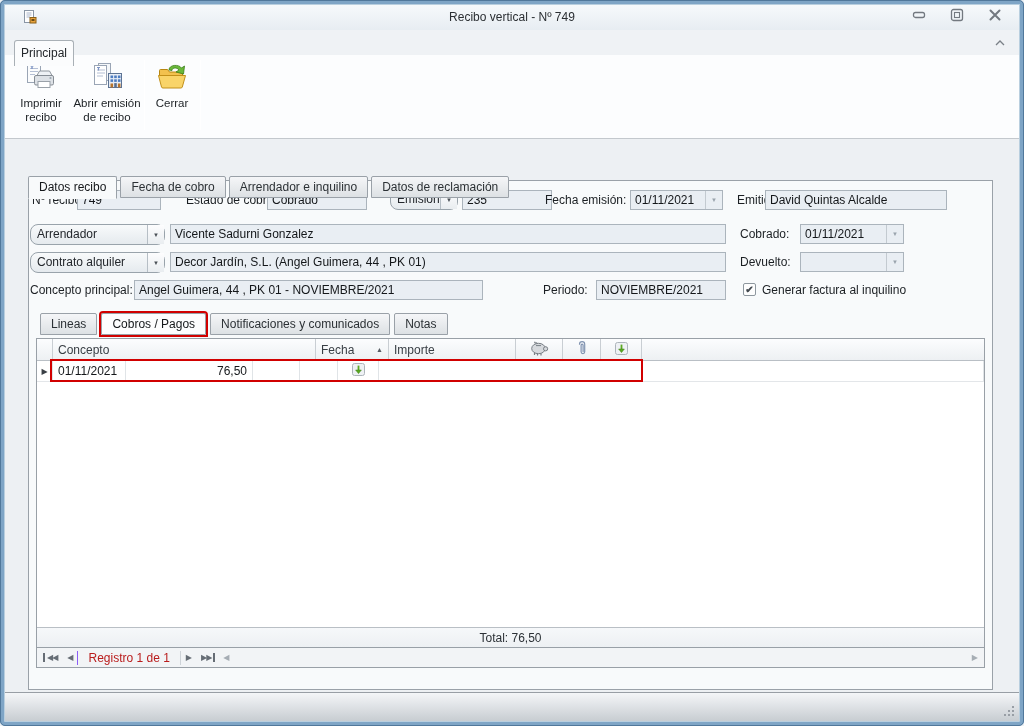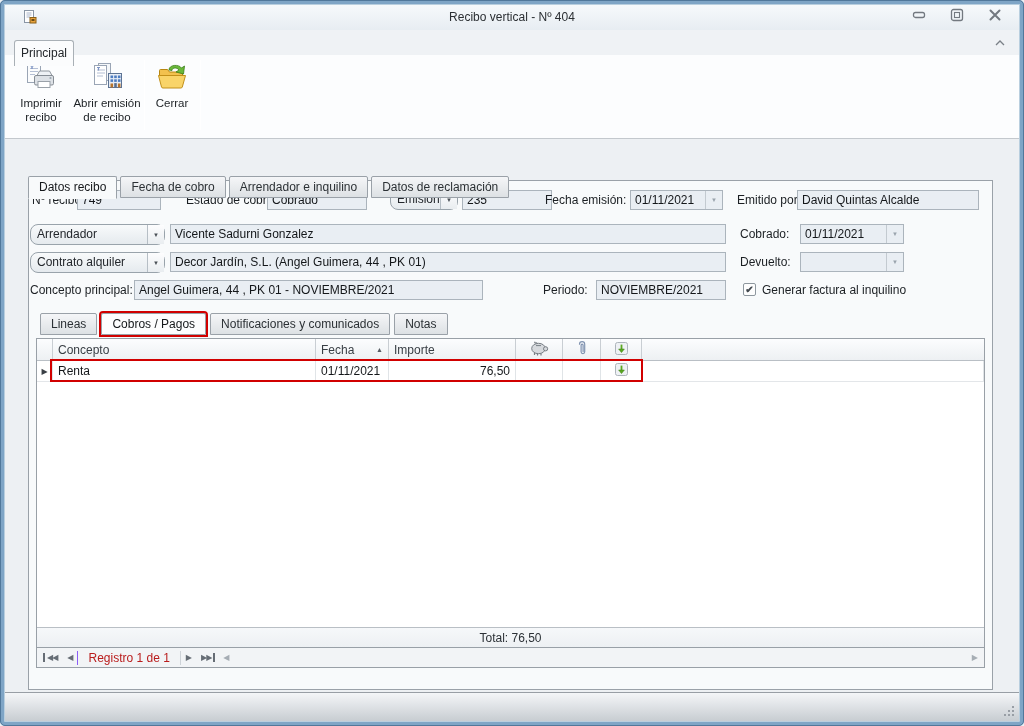--- a/index.html
+++ b/index.html
@@ -98,21 +98,21 @@
 
   <div class="titlebar">
     <span class="app-icon">
       <svg viewBox="0 0 16 16" width="16" height="16">
         <rect x="2.5" y="1.5" width="9" height="12" fill="#fefefe" stroke="#8a96a5"></rect>
         <path d="M4.5 4h5M4.5 6h5M4.5 8h3.5" stroke="#a9b5c9" stroke-width="1" fill="none"></path>
         <rect x="8" y="8.5" width="6" height="5.5" fill="#e8a33d" stroke="#8a5f17"></rect>
         <rect x="9.5" y="10" width="3" height="2" fill="#6a4a12"></rect>
       </svg>
     </span>
-    <span class="title">Recibo vertical - Nº 404</span>
+    <span class="title">Recibo vertical - Nº 749</span>
     <span class="win-controls">
       <span class="wbtn">
         <svg viewBox="0 0 14 14" width="14" height="14">
             <rect x="1.5" y="4.5" width="11" height="5" rx="2" fill="none" stroke="#737980" stroke-width="1.3"></rect>
           </svg>
       </span>
       <span class="wbtn">
         <svg viewBox="0 0 14 14" width="14" height="14">
             <rect x="1.5" y="1.5" width="11" height="11" rx="2" fill="none" stroke="#737980" stroke-width="1.3"></rect>
             <rect x="4.5" y="4.5" width="5" height="5" fill="none" stroke="#737980" stroke-width="1.1"></rect>
@@ -201,21 +201,21 @@
       <span class="ctext">Emisión</span>
       <span class="carrow">▼</span>
     </div>
     <input class="tfield" style="left: 433px; top: 9px; width: 90px;" readonly="" value="235">
     <span class="flabel" style="left:516px; top:9px;">Fecha emisión:</span>
     <div class="datefield" style="left:601px; top:9px; width:93px;">
       <span class="dtext">01/11/2021</span>
       <span class="carrow">▼</span>
     </div>
     <span class="flabel" style="left:708px; top:9px;">Emitido por:</span>
-    <input class="tfield" style="left: 768px; top: 9px; width: 182px;" readonly="" value="David Quintas Alcalde">
+    <input class="tfield" style="left: 736px; top: 9px; width: 182px;" readonly="" value="David Quintas Alcalde">
 
     <div class="combo" style="left:1px; top:43px; width:135px;">
       <span class="ctext">Arrendador</span>
       <span class="carrow">▼</span>
     </div>
     <input class="tfield" style="left: 141px; top: 43px; width: 556px;" readonly="" value="Vicente Sadurni Gonzalez">
     <span class="flabel" style="left:711px; top:43px;">Cobrado:</span>
     <div class="datefield" style="left:771px; top:43px; width:104px;">
       <span class="dtext">01/11/2021</span>
       <span class="carrow">▼</span>
@@ -282,21 +282,20 @@
               <rect x="5.6" y="2.6" width="1.8" height="4.4" fill="#5aa921"></rect>
               <path d="M3.6 7 h5.8 L6.5 10.6 Z" fill="#5aa921" stroke="#3e7d15" stroke-width="0.5"></path>
             </svg>
           </span>
         </div>
         <div class="hcell c-fill"></div>
       </div>
 
       <div class="grow">
         <div class="gcell c-ind rowind">▶</div>
-        <div class="gcell c-con">Renta</div>
         <div class="gcell c-fec">01/11/2021</div>
         <div class="gcell c-imp num">76,50</div>
         <div class="gcell c-pig"></div>
         <div class="gcell c-cli"></div>
         <div class="gcell c-arr" style="justify-content:center;">
           <span>
             <svg viewBox="0 0 13 13" width="13" height="13">
               <rect x="0.5" y="0.5" width="12" height="12" rx="2" fill="#eef1f4" stroke="#adb4bb"></rect>
               <rect x="5.6" y="2.6" width="1.8" height="4.4" fill="#5aa921"></rect>
               <path d="M3.6 7 h5.8 L6.5 10.6 Z" fill="#5aa921" stroke="#3e7d15" stroke-width="0.5"></path>

